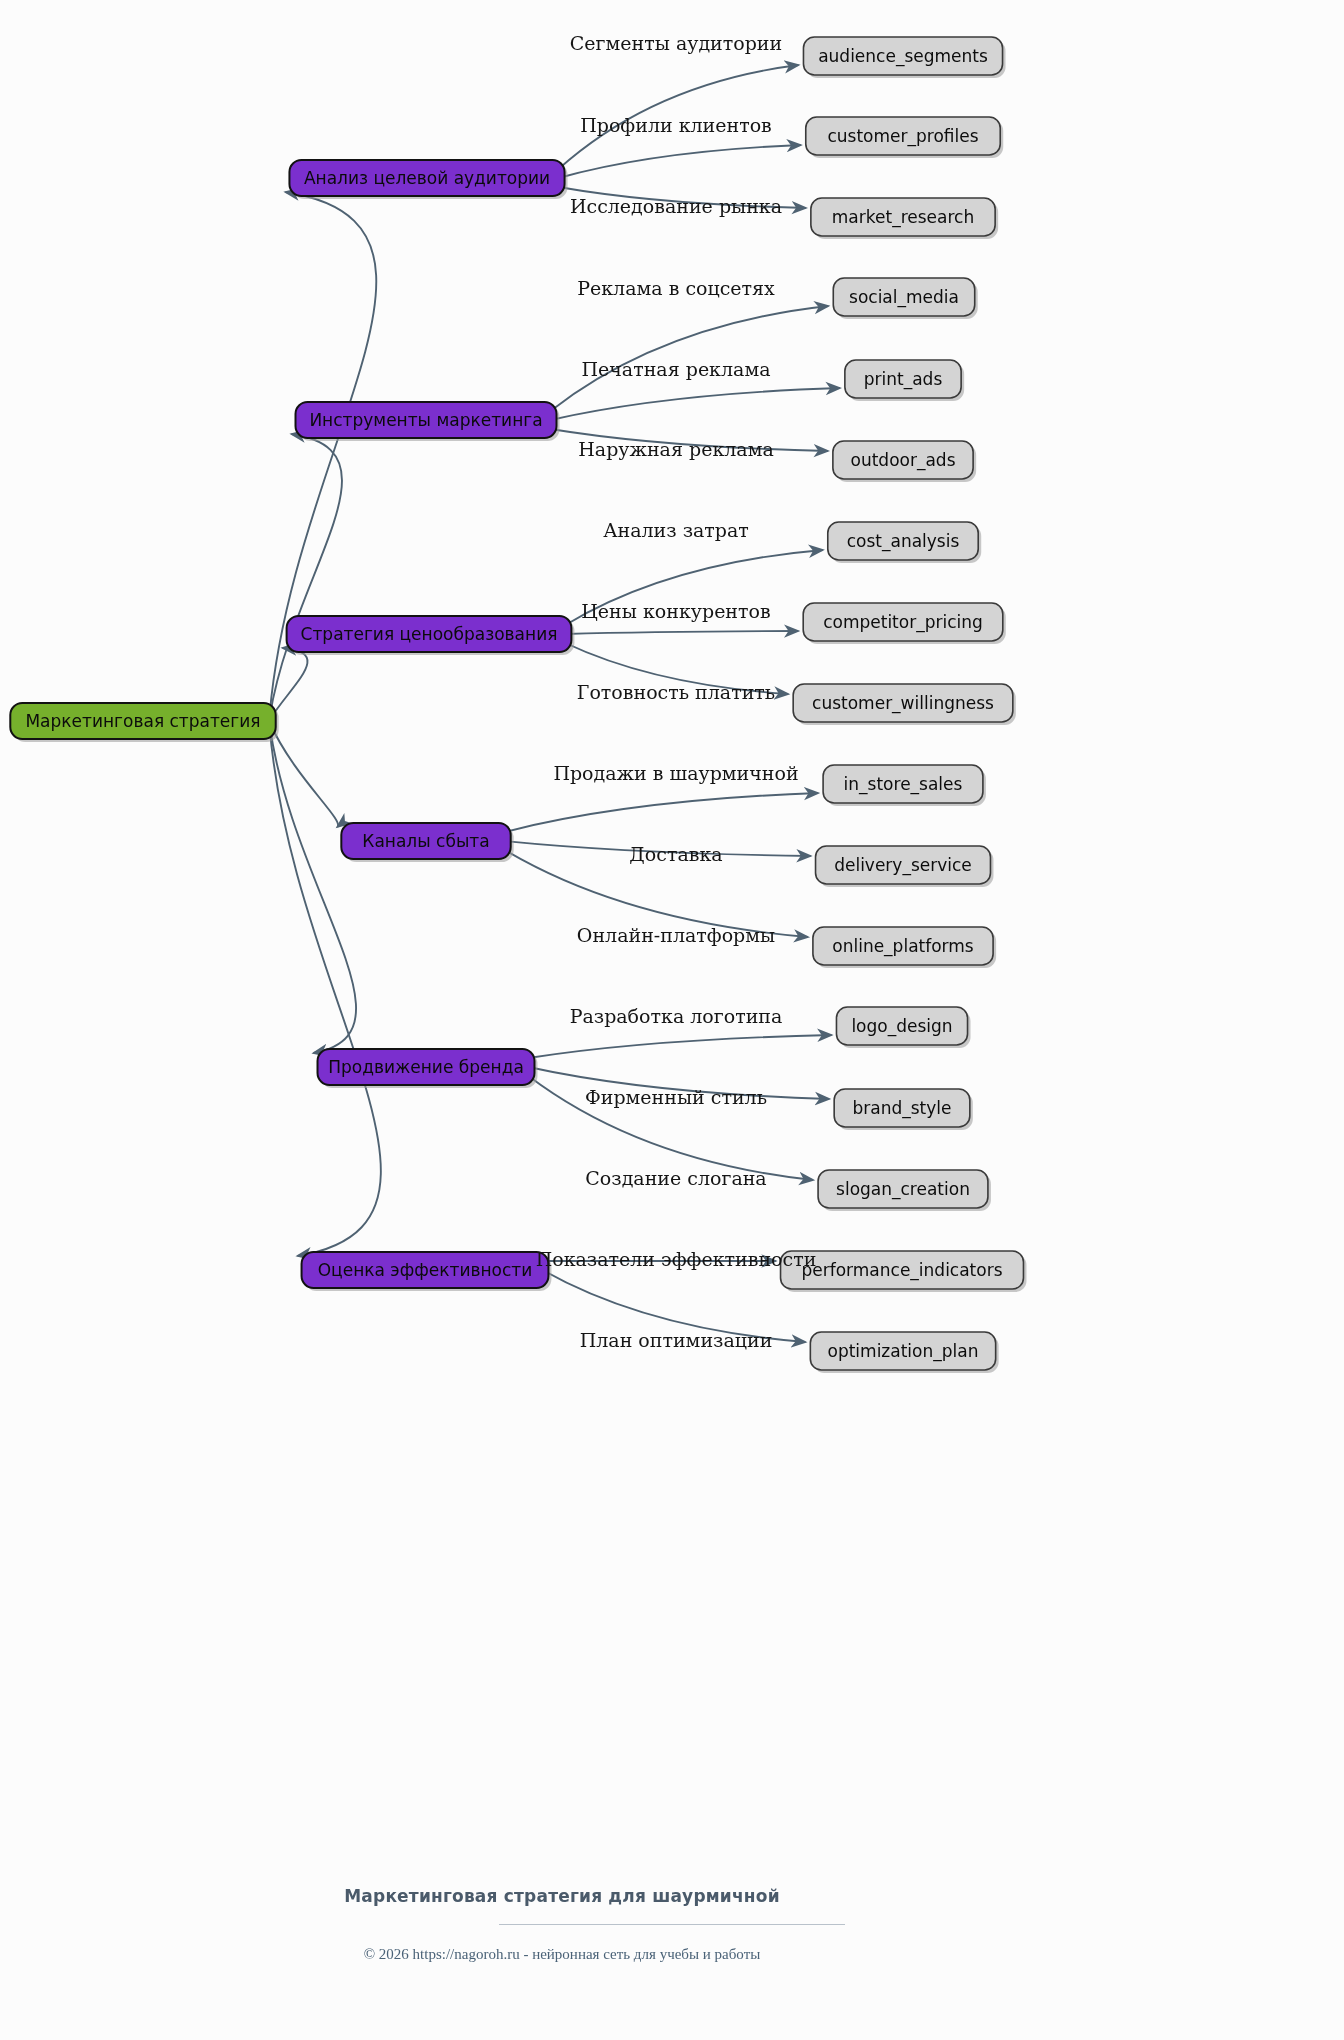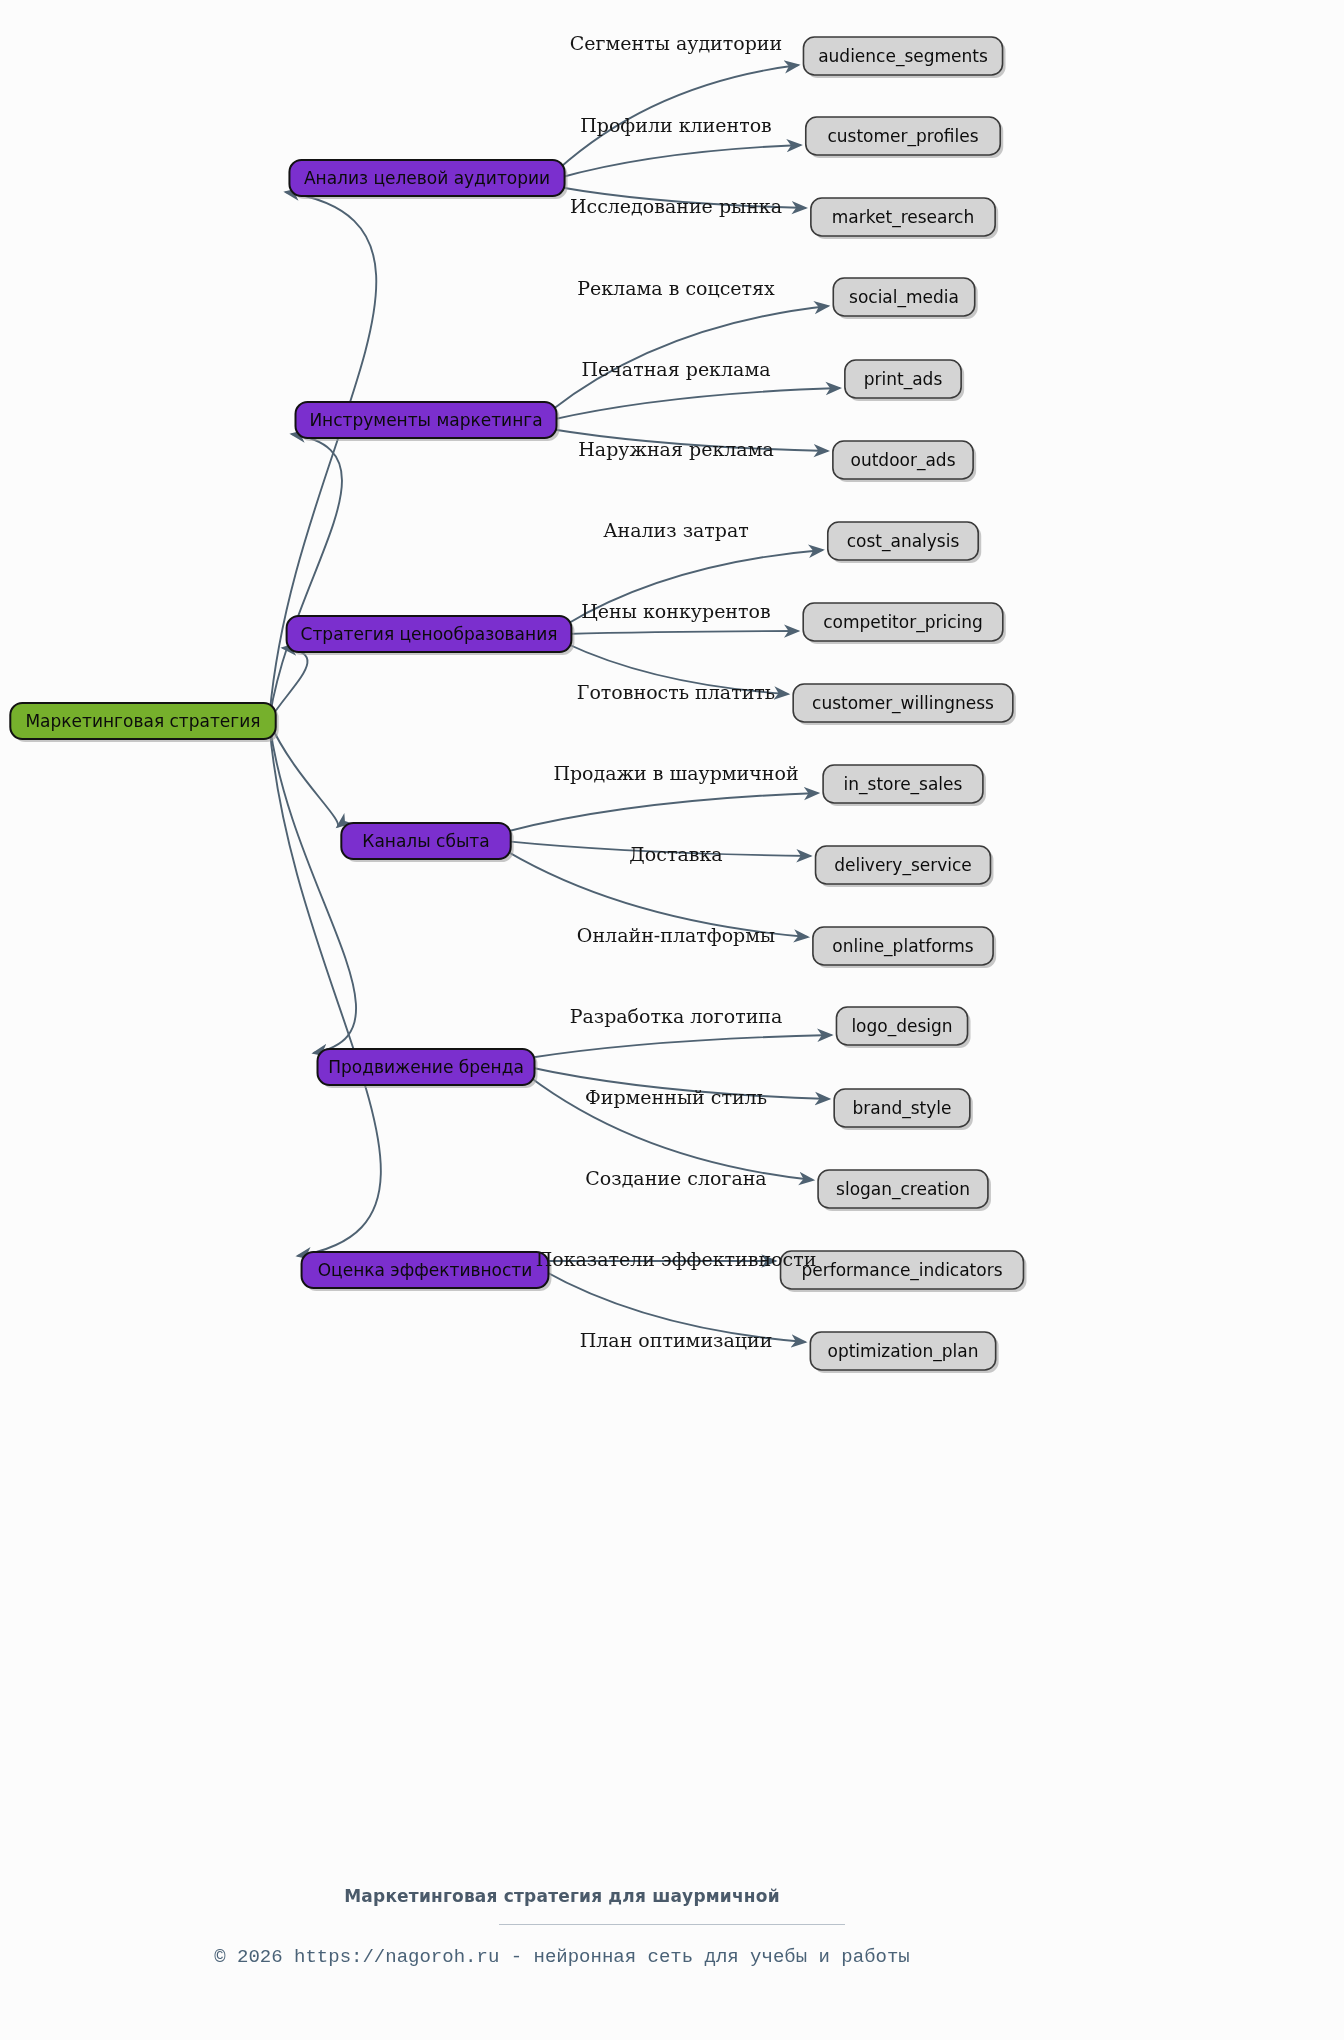--- a/index.html
+++ b/index.html
@@ -94,22 +94,22 @@
   #footer-divider {
     position: absolute;
     left: 50%;
     transform: translateX(-50%);
     top: 1924px;
     width: 346px;
     border-top: 1px solid #b9c2cb;
   }
   #footer-copyright {
     top: 1946px;
-    font-family: Liberation Mono, monospace;
-    font-size: 19px;
+    font-family: Liberation Serif, serif;
+    font-size: 15px;
     color: #4a6277;
   }
 </style>
 </head>
 <body>
 
 <div id="diagram-root">
   <svg id="mindmap" viewBox="0 0 1344 2040" xmlns="http://www.w3.org/2000/svg">
     <defs>
       <marker id="arrow" viewBox="0 0 12 10" refX="10" refY="5" markerWidth="9" markerHeight="8" orient="auto-start-reverse">

